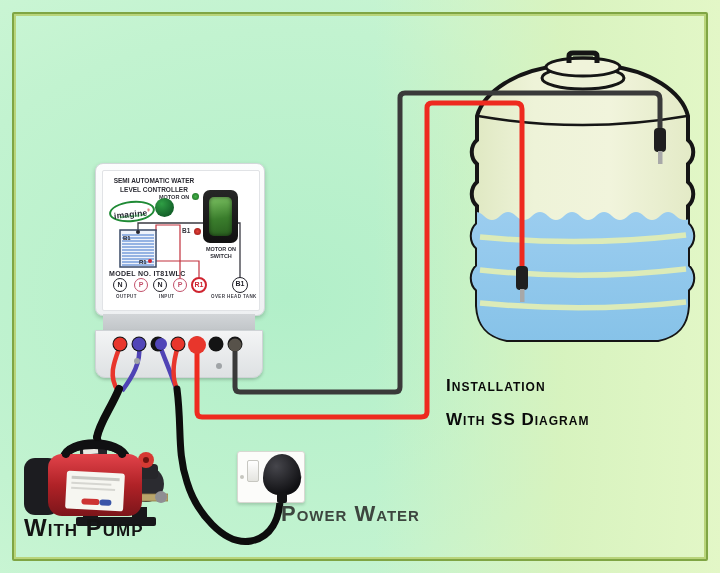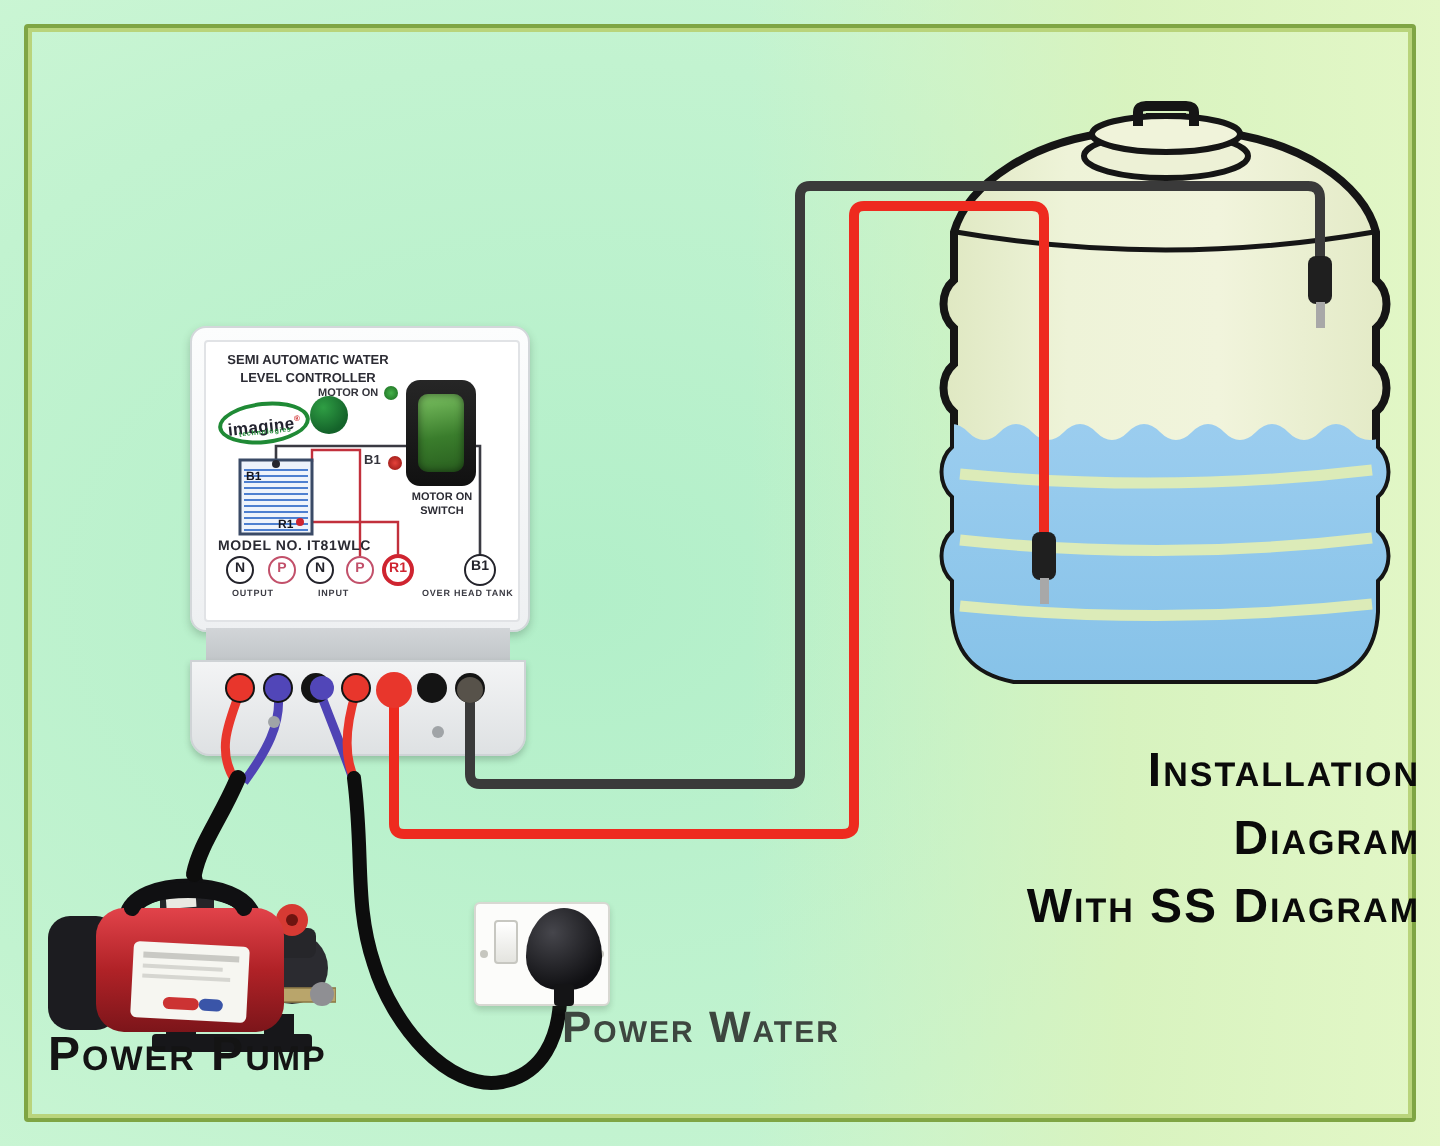--- a/index.html
+++ b/index.html
@@ -18,23 +18,23 @@
   }
   .abs{position:absolute;}
   svg{display:block;}
 
   
   .hd-it{left:112px;top:119px;width:150px;text-align:center;
     font-size:20px;font-weight:bold;letter-spacing:3px;color:#0b0b0b;}
   .cap{font-weight:bold;font-variant:small-caps;color:#141414;}
   .cap-pump{left:24px;top:514px;font-size:24px;letter-spacing:1px;}
   .cap-socket{left:281px;top:501px;font-size:22px;letter-spacing:1px;color:#3d463f;}
-  .main-title{left:446px;top:369px;width:264px;text-align:right;
+  .main-title{left:446px;top:369px;width:264px;text-align:left;
     font-weight:bold;font-variant:small-caps;color:#0a0a0a;
-    font-size:24px;line-height:34px;letter-spacing:1px;}
+    font-size:17px;line-height:34px;letter-spacing:1px;}
 
   
   .ctrl{left:95px;top:163px;width:168px;height:215px;}
   .ctrl .face{position:absolute;left:0;top:0;width:168px;height:151px;
     background:linear-gradient(#fcfdfd,#eef0f2);border:1px solid #d3d7da;border-radius:8px;
     box-shadow:0 2px 4px rgba(40,60,45,.25);}
   .ctrl .label{position:absolute;left:6px;top:6px;width:156px;height:139px;
     background:#ffffff;border:1px solid #e1e3e6;border-radius:2px;}
   .ctrl .step{position:absolute;left:8px;top:151px;width:152px;height:16px;
     background:linear-gradient(#d2d5d8,#c2c6c9);}
@@ -283,20 +283,19 @@
 
   <div class="abs socket">
     <div class="plate"></div>
     <div class="screw" style="left:3px;top:24px;"></div>
     <div class="screw" style="left:61px;top:24px;"></div>
     <div class="sw2"></div>
     <div class="plug"></div>
     <div class="stem"></div>
   </div>
 
-  <div class="abs cap cap-pump">Power Pump</div>
+  <div class="abs cap cap-pump">With Pump</div>
   <div class="abs cap cap-socket">Power Water</div>
   <div class="abs main-title">
     <div>Installation</div>
-    <div>Diagram</div>
     <div>With SS Diagram</div>
   </div>
 </div>
 
 </body></html>

